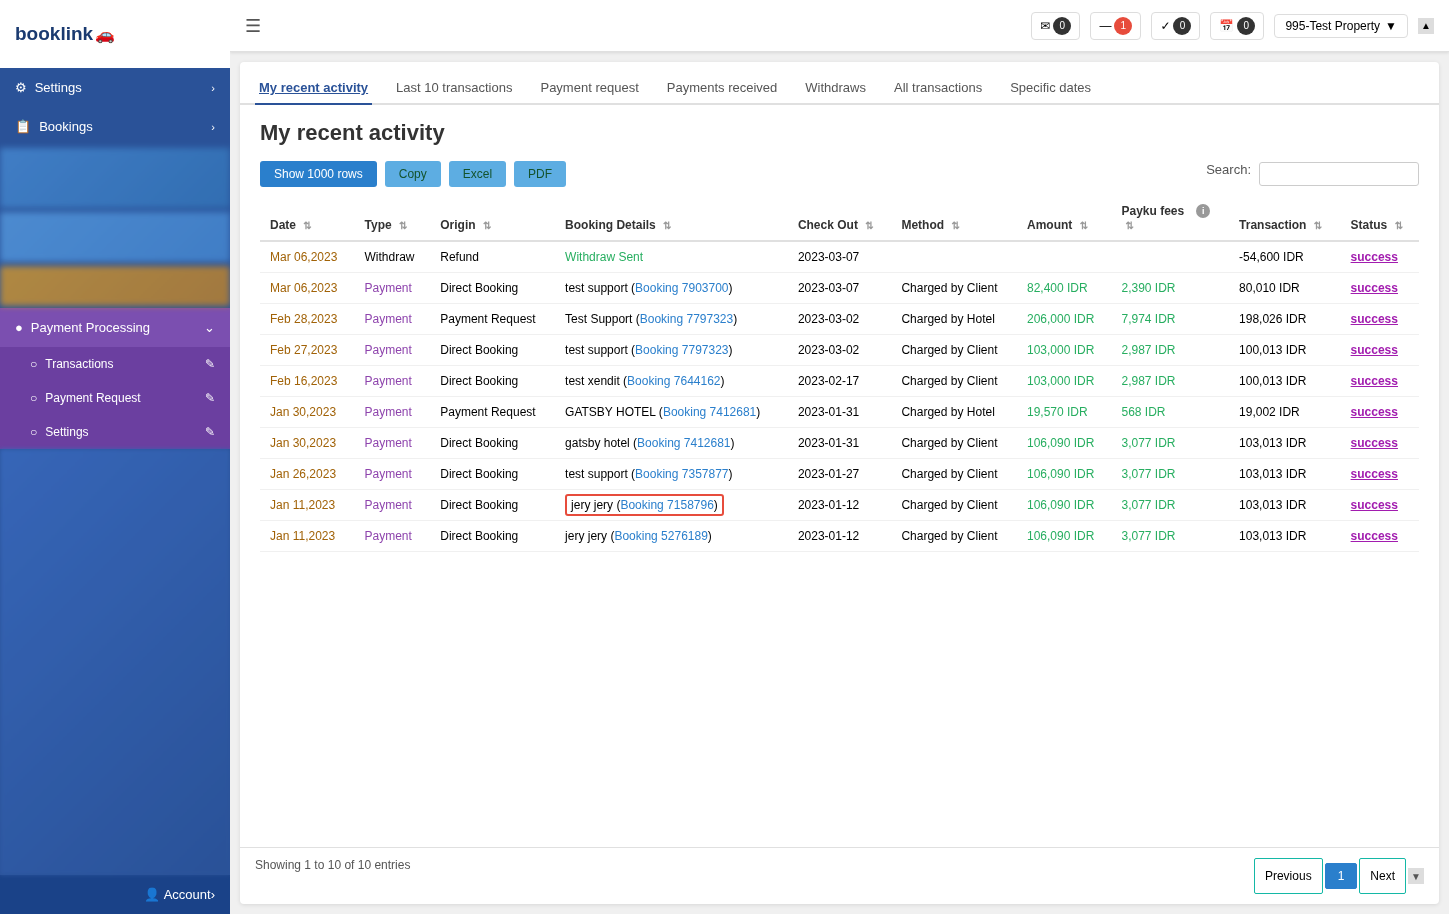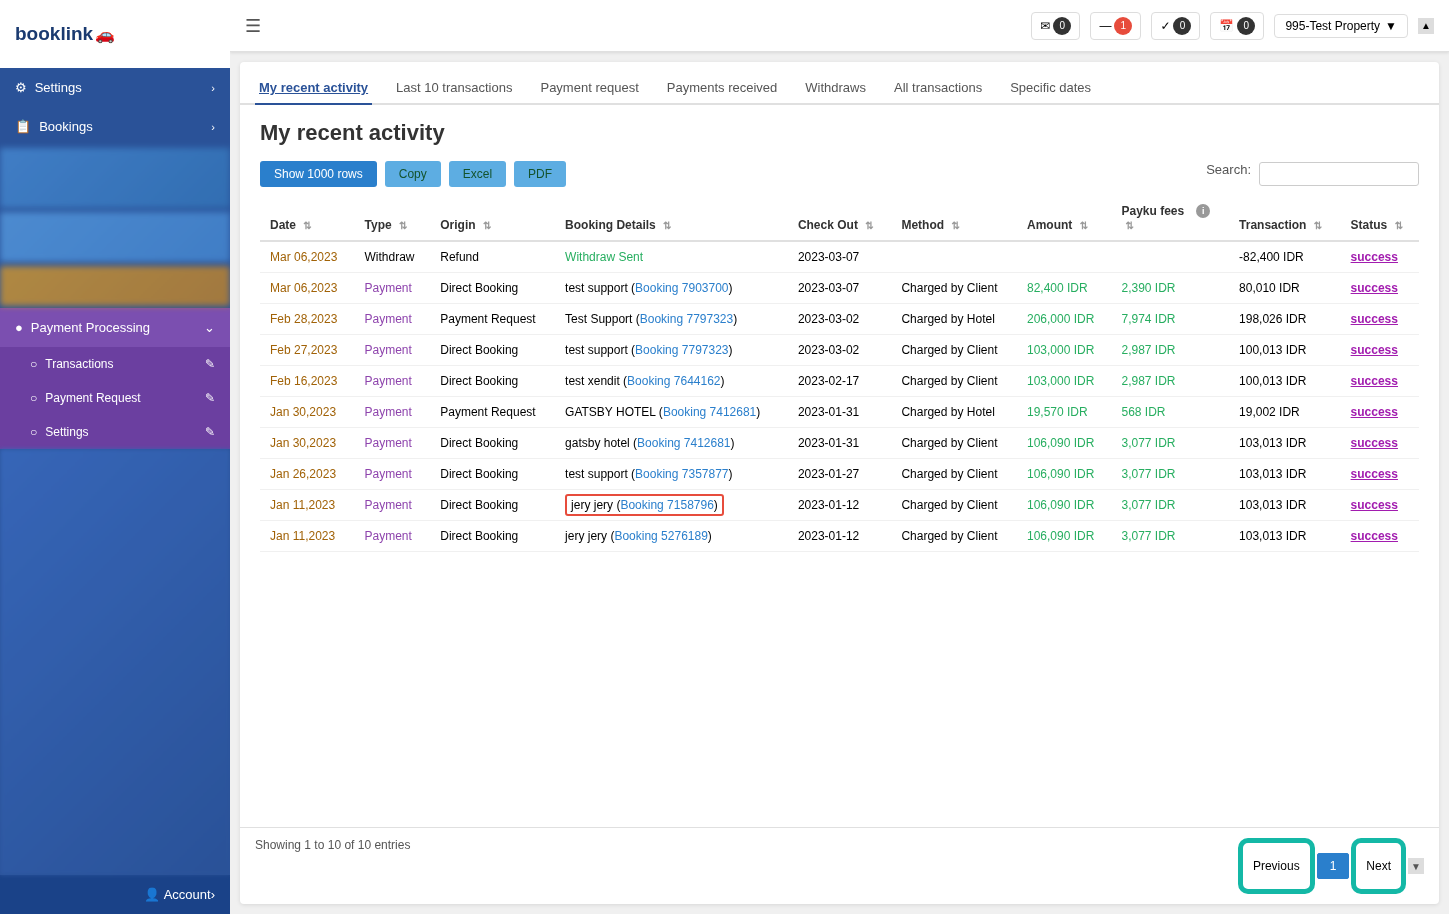--- a/index.html
+++ b/index.html
@@ -310,26 +310,26 @@
       cursor: pointer;
       font-size: 12px;
       border-radius: 2px;
     }
     .page-btn.active {
       background: #2a7fcc;
       color: white;
       border-color: #2a7fcc;
     }
     .page-btn-arrow {
-      padding: 16px 10px;
-      border: 5px solid #14b8a6;
+      padding: 10px 10px;
+      border: 1px solid #14b8a6;
       background: white;
       cursor: pointer;
       font-size: 12px;
-      border-radius: 10px;
+      border-radius: 2px;
     }
     .scrollbar-down {
       width: 16px;
       height: 16px;
       background: #ddd;
       display: flex;
       align-items: center;
       justify-content: center;
       cursor: pointer;
       font-size: 10px;
@@ -533,21 +533,21 @@
         <tbody id="table-body">
         <tr>
               <td class="date-cell">Mar 06,2023</td>
               <td style="color: black;">Withdraw</td>
               <td>Refund</td>
               <td><span class="text-green">Withdraw Sent</span></td>
               <td>2023-03-07</td>
               <td></td>
               <td class="text-green"></td>
               <td class="text-green"></td>
-              <td>-82,400 IDR</td>
+              <td>-54,600 IDR</td>
               <td class="success-badge">success</td>
             </tr>
             <tr>
               <td class="date-cell">Mar 06,2023</td>
               <td style="color: rgb(142, 68, 173);">Payment</td>
               <td>Direct Booking</td>
               <td><span>test support (</span><span class="text-blue-link">Booking 7903700</span><span>)</span></td>
               <td>2023-03-07</td>
               <td>Charged by Client</td>
               <td class="text-green">82,400 IDR</td>

